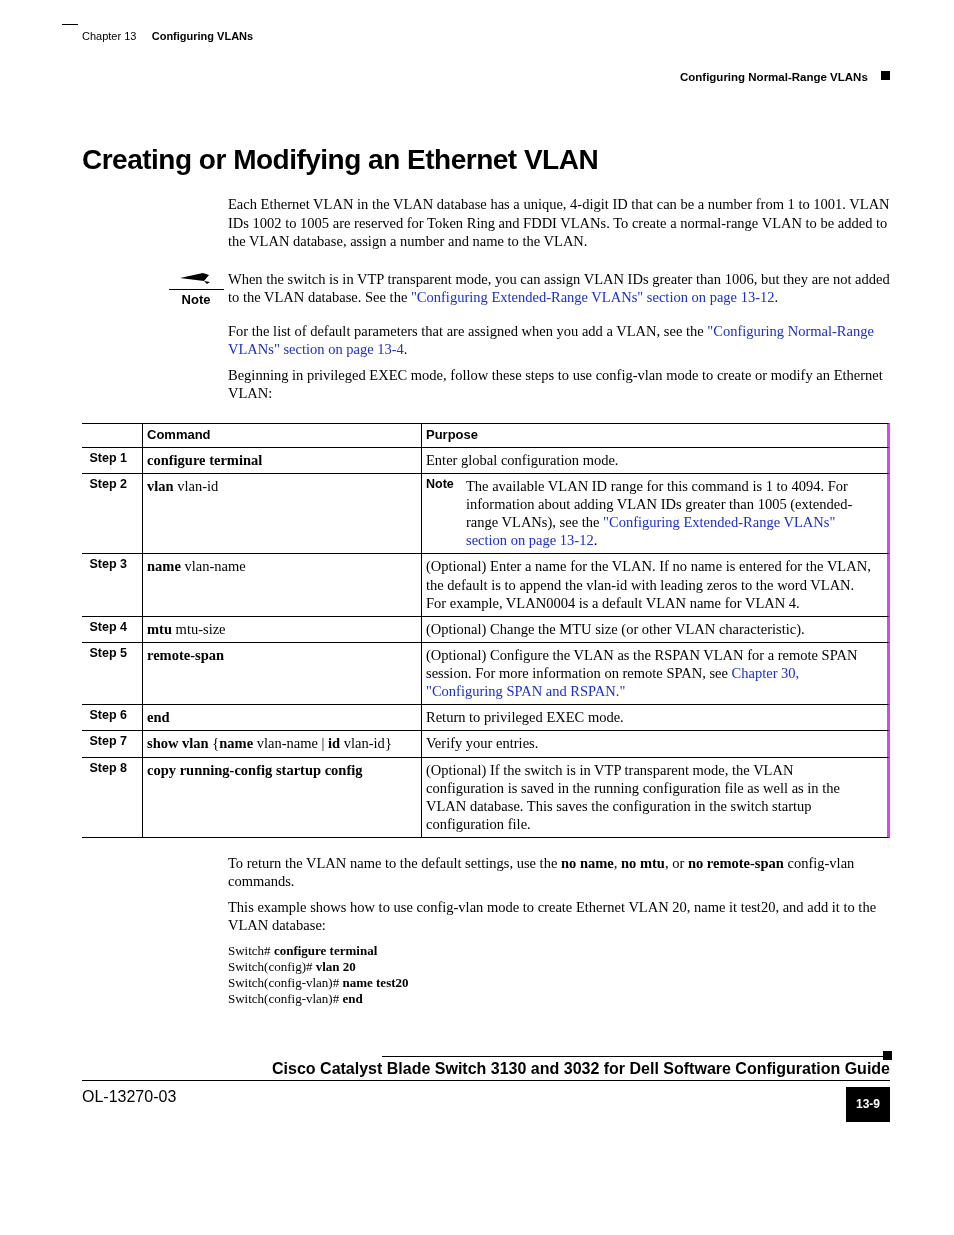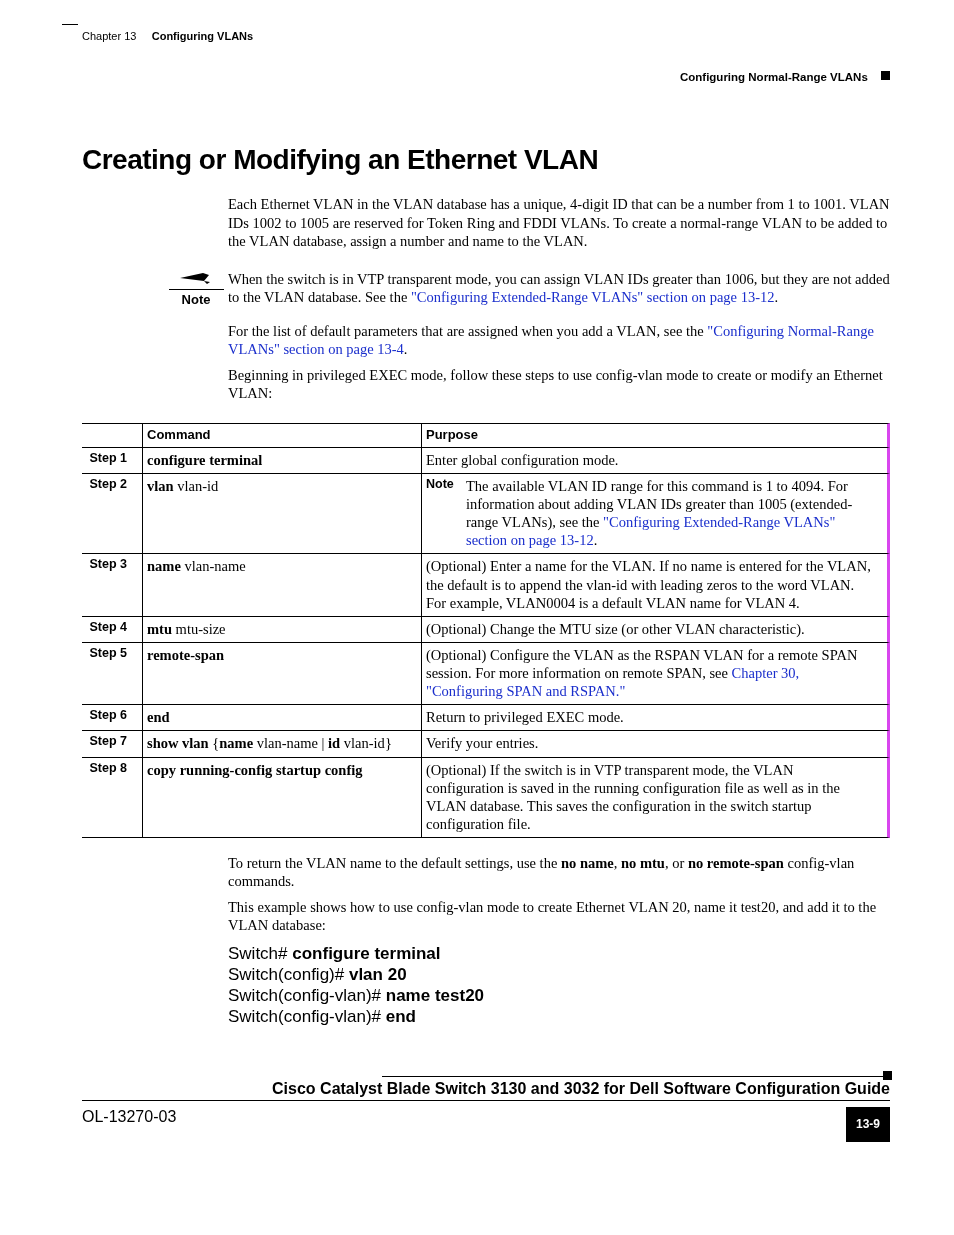--- a/index.html
+++ b/index.html
@@ -153,22 +153,22 @@
   .page-pill {
     background: #000;
     color: #fff;
     font-family: Arial, Helvetica, sans-serif;
     font-weight: bold;
     font-size: 12px;
     padding: 10px 10px;
   }
   .body-below-table { margin-top: 16px; }
   pre.terminal {
-    font-family: Liberation Sans, sans-serif;
-    font-size: 17px;
+    font-family: Liberation Serif, serif;
+    font-size: 13px;
     margin: 6px 0 0 0;
     white-space: pre;
   }
   pre.terminal .b { font-weight: bold; }
   .th.col-step { background: #fff; border-right: none; }
   .col-cmd.th { border-left: 1px solid #000; }
   .sq-marker {
     position: absolute;
     right: -2px;
     top: -5.5px;

